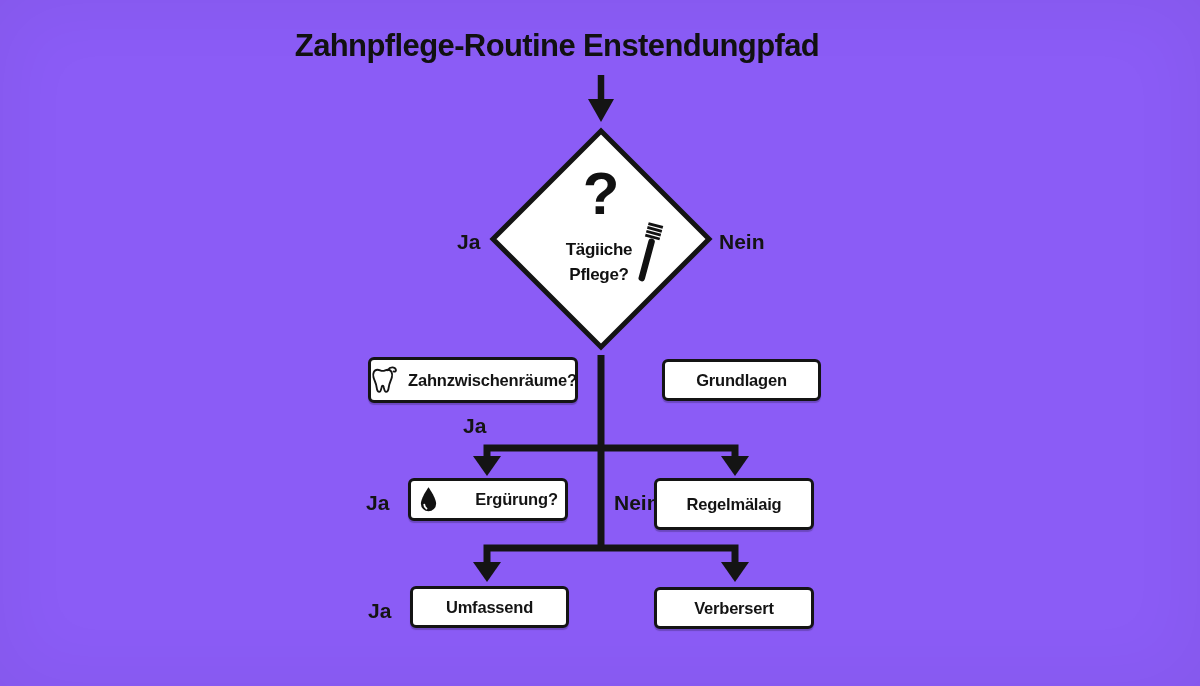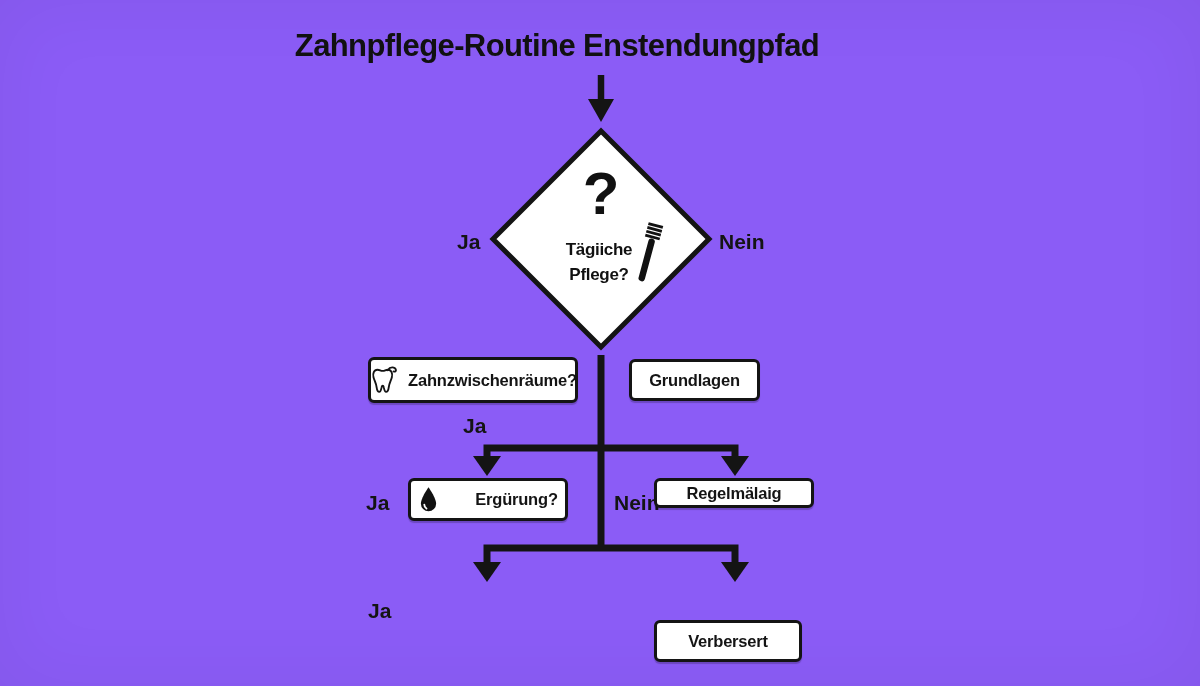--- a/index.html
+++ b/index.html
@@ -149,44 +149,47 @@
   <div class="flow-box" style="left:368px; top:357px; width:210px; height:46px;">
     <span>
       <svg class="icon-svg" width="30" height="30" viewBox="0 0 32 32">
         <path d="M9,5 C5.2,5 3.8,9.2 4.8,13 C5.8,16.8 7.6,19.5 8.1,23.5 C8.5,26.6 9.6,28.7 11,28.7 C12.5,28.7 13,26 13.5,23.6 C13.9,21.4 15.3,21.4 15.7,23.6 C16.2,26 16.7,28.7 18.2,28.7 C19.6,28.7 20.7,26.6 21.1,23.5 C21.6,19.5 23.4,16.8 24.4,13 C25.4,9.2 24,5 20.2,5 C17.4,5 17.2,6.3 14.6,6.3 C12,6.3 11.8,5 9,5 Z" fill="none" stroke="#141414" stroke-width="2"></path>
         <path d="M20,5.5 C22.5,1.5 27.5,1.8 28.6,4.8 C29.2,6.6 27.8,7.6 26.2,6.8" fill="none" stroke="#141414" stroke-width="2" stroke-linecap="round"></path>
       </svg>
     </span>
     <span class="box-label">Zahnzwischenräume?</span>
   </div>
 
-  <div class="flow-box" style="left:629px; top:359px; width:131px; height:42px;">
+  <div class="flow-box" style="left:662px; top:359px; width:159px; height:42px;">
     <span class="box-label">Grundlagen</span>
   </div>
 
   <div class="edge-label" style="left:463px; top:414px;">Ja</div>
 
   <div class="edge-label" style="left:366px; top:491px;">Ja</div>
 
   <div class="flow-box" style="left:408px; top:478px; width:160px; height:43px;gap:36px;">
     <span>
       <svg class="icon-svg" width="21" height="27" viewBox="0 0 24 32">
         <path d="M12,1.5 C12,1.5 3,14 3,21 a9,9 0 0 0 18,0 C21,14 12,1.5 12,1.5 Z" fill="#111"></path>
         <path d="M7,22 a5.2,5.2 0 0 0 2.6,4.6" fill="none" stroke="#ffffff" stroke-width="2.2" stroke-linecap="round"></path>
       </svg>
     </span>
     <span class="box-label">Ergürung?</span>
   </div>
 
   <div class="edge-label" style="left:614px; top:491px;">Nein</div>
 
-  <div class="flow-box" style="left:654px; top:478px; width:160px; height:30px;">
+  <div class="flow-box" style="left:654px; top:478px; width:160px; height:52px;">
     <span class="box-label">Regelmälaig</span>
   </div>
 
   <div class="edge-label" style="left:368px; top:599px;">Ja</div>
 
+  <div class="flow-box" style="left:410px; top:586px; width:159px; height:42px;">
+    <span class="box-label">Umfassend</span>
+  </div>
 
-  <div class="flow-box" style="left:654px; top:587px; width:148px; height:42px;margin-top:33px;">
+  <div class="flow-box" style="left:654px; top:587px; width:160px; height:42px;">
     <span class="box-label">Verbersert</span>
   </div>
 
 </div>
 
 </body></html>

